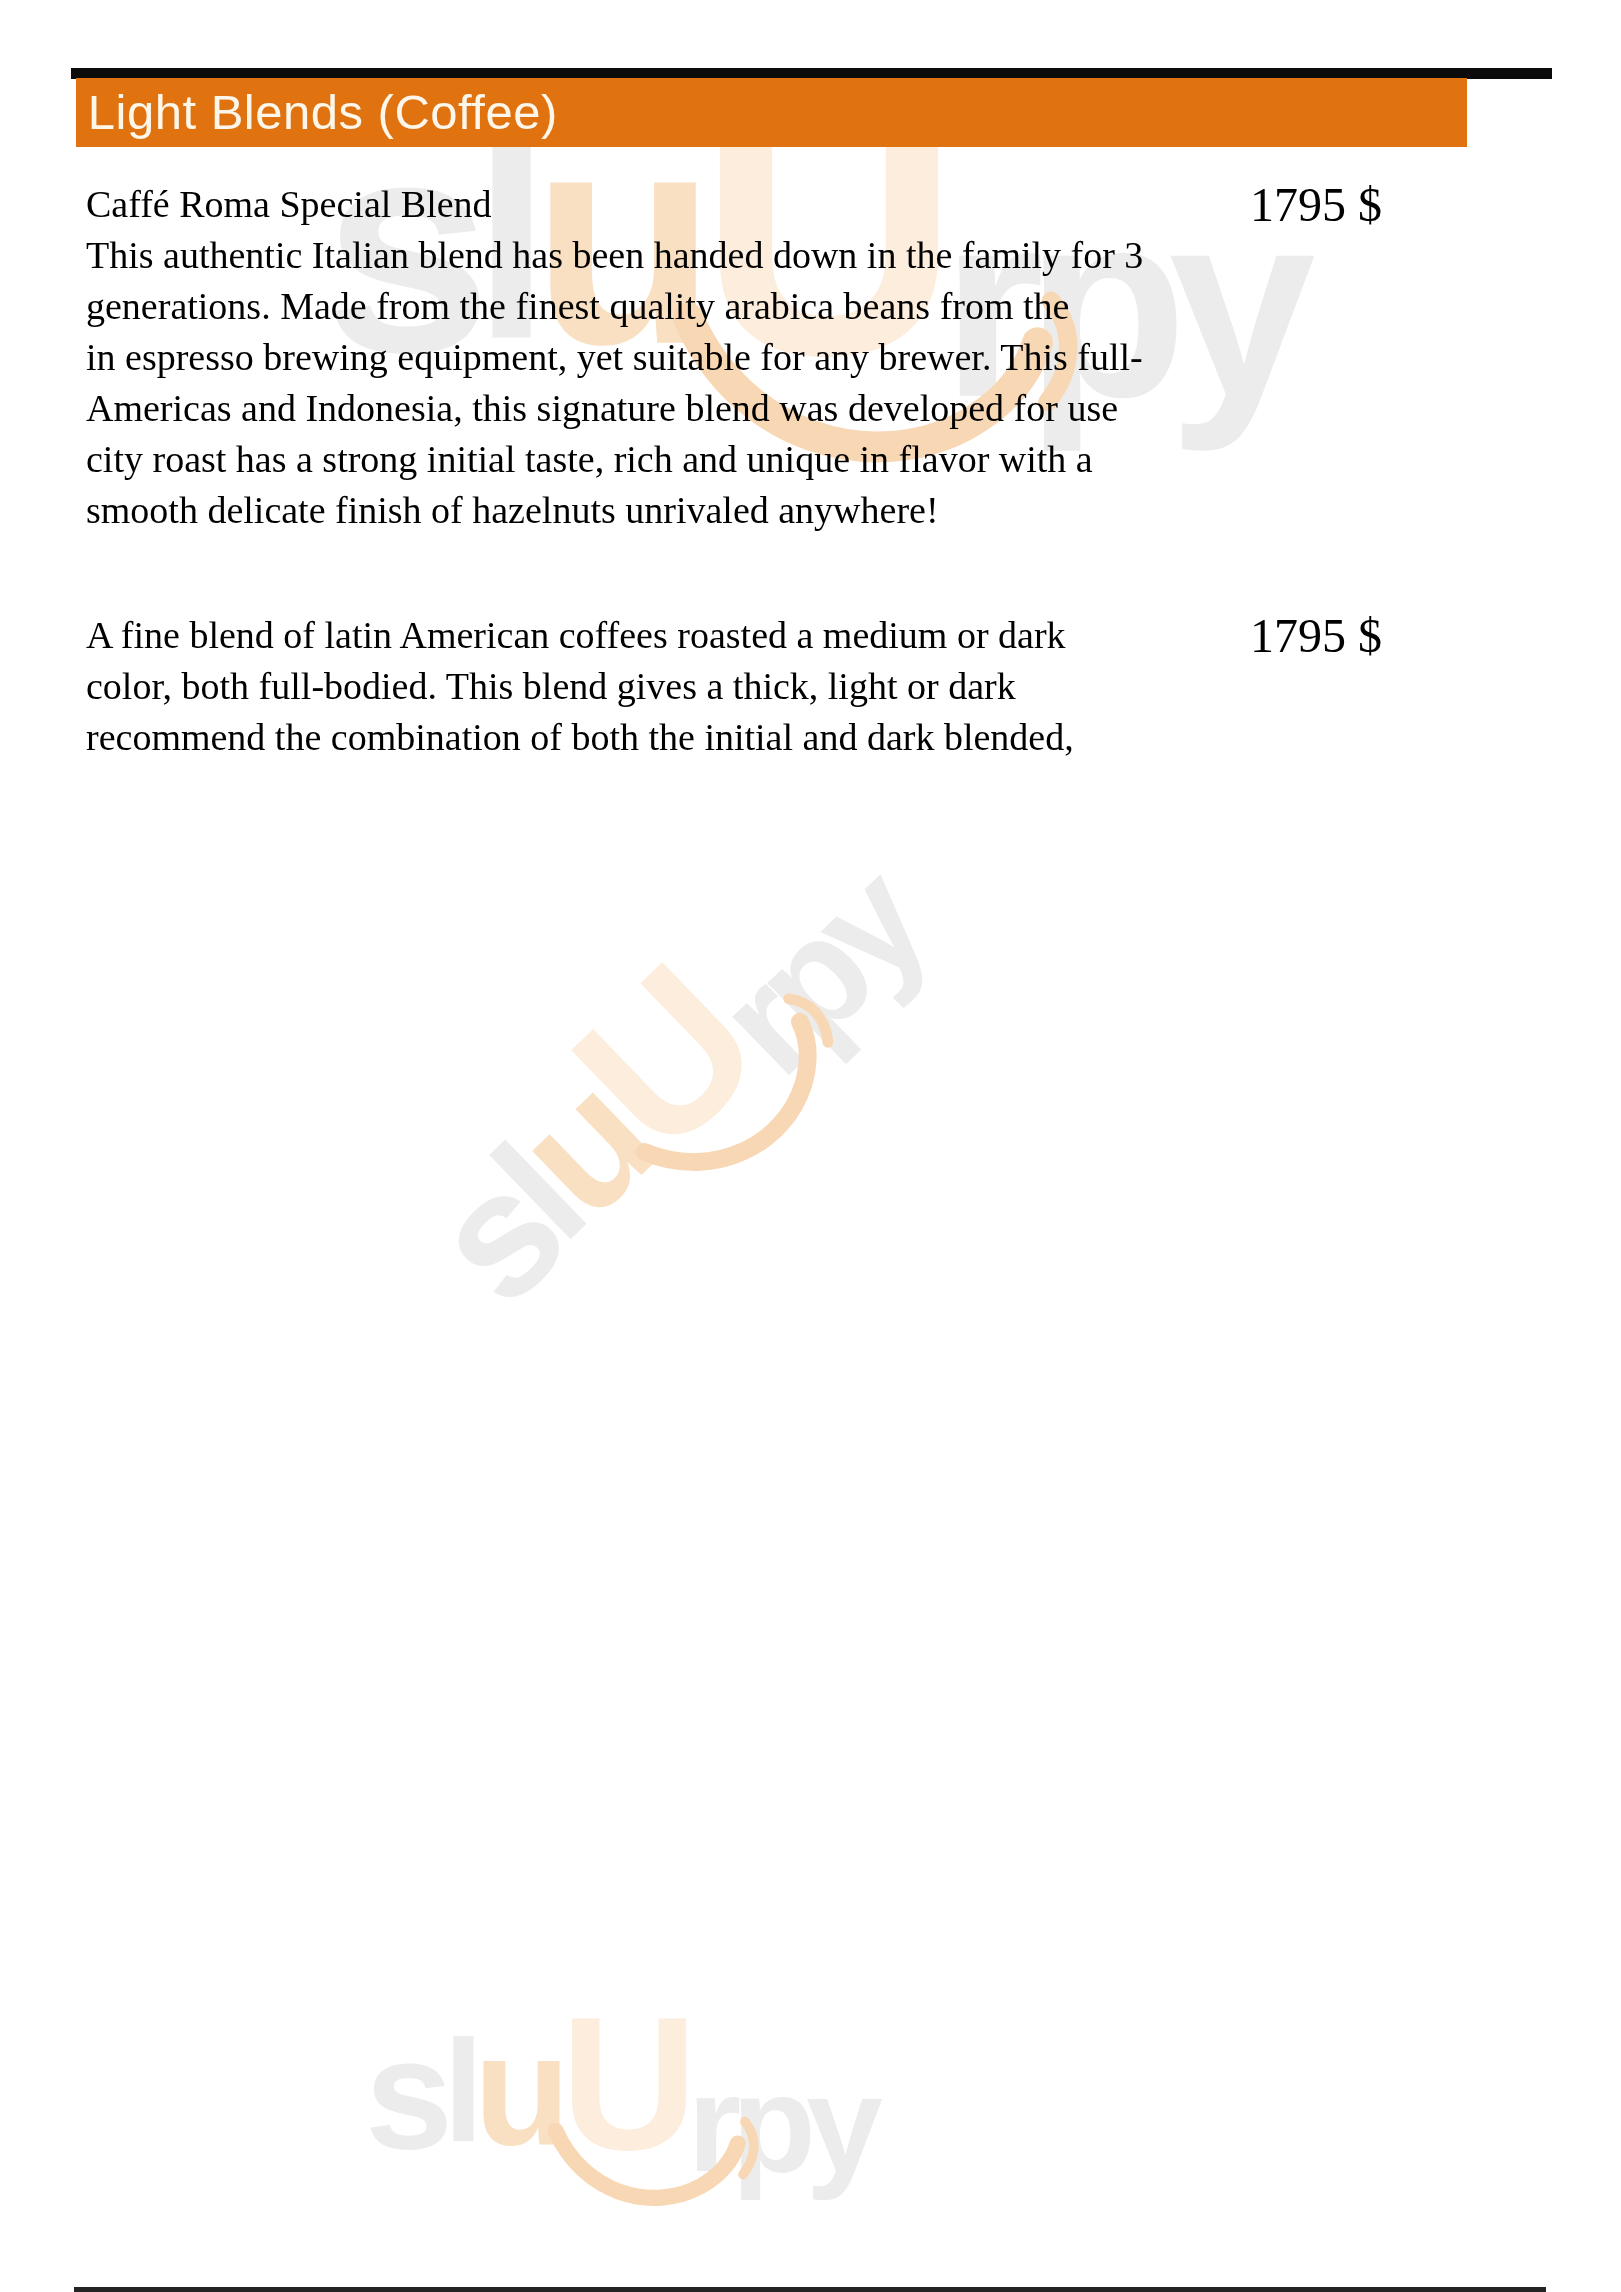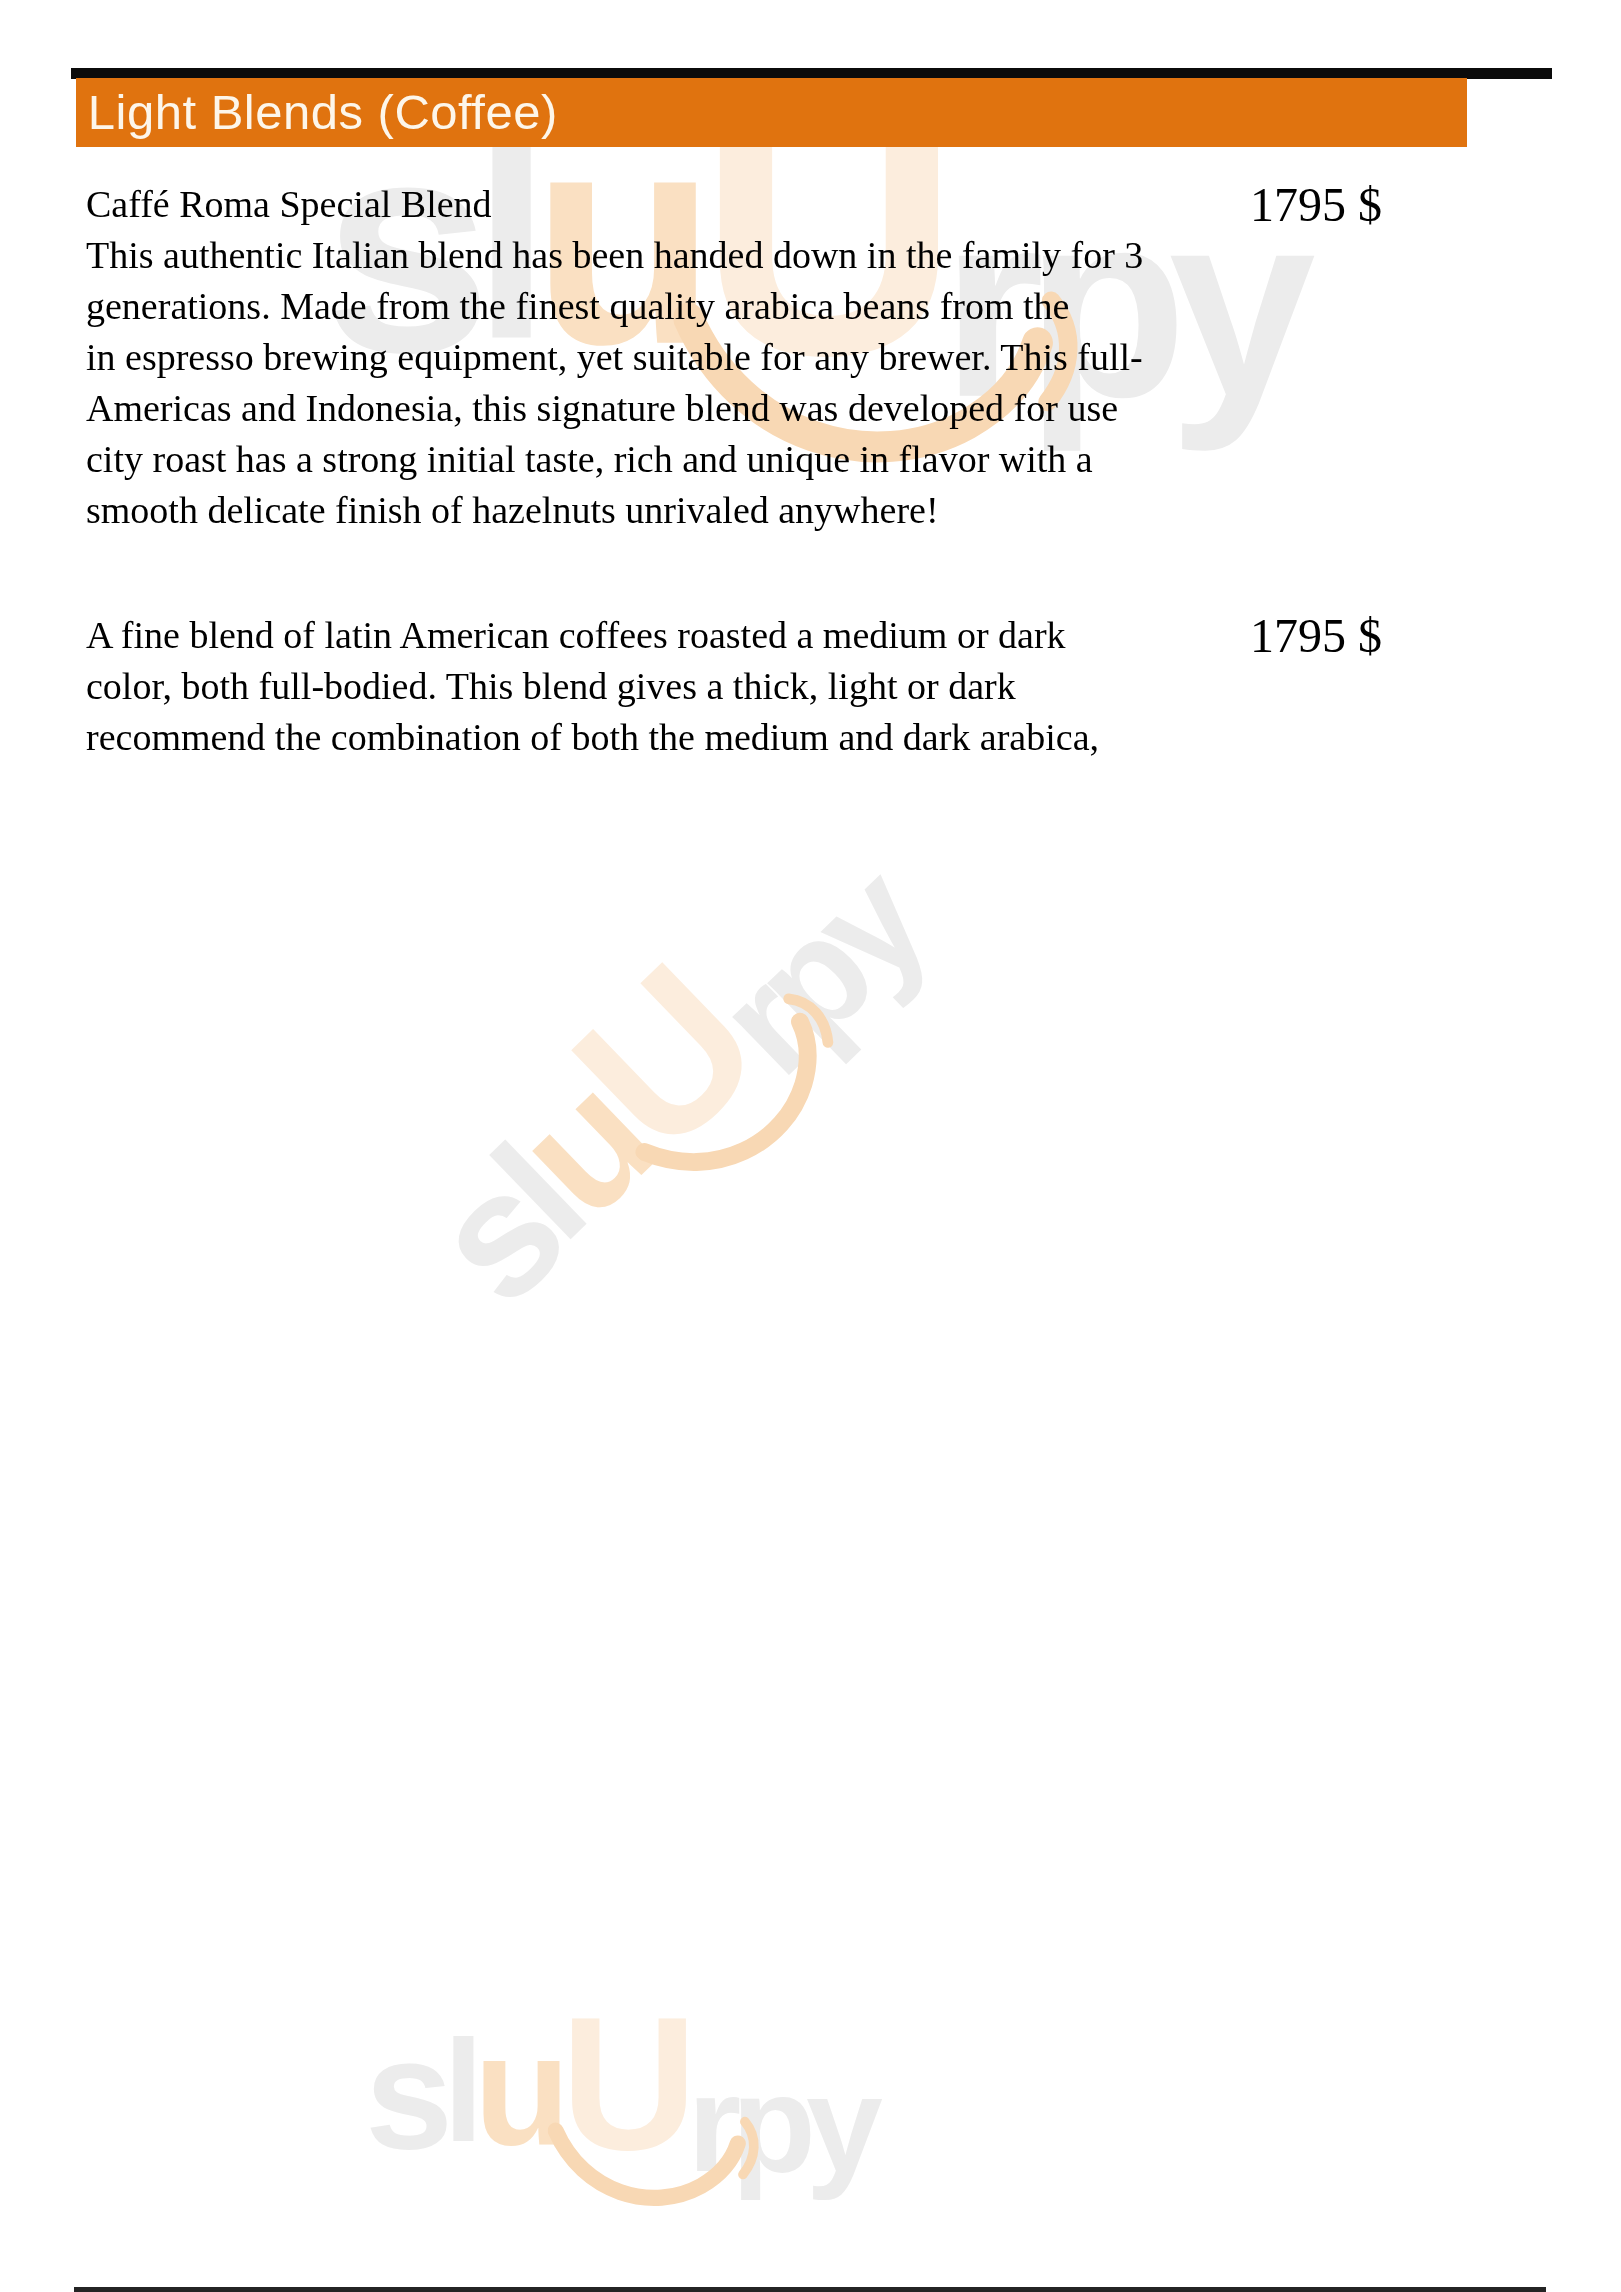--- a/index.html
+++ b/index.html
@@ -128,20 +128,20 @@
           <div class="desc-line">city roast has a strong initial taste, rich and unique in flavor with a</div>
           <div class="desc-line">smooth delicate finish of hazelnuts unrivaled anywhere!</div>
         </div>
   </div>
 
   <div class="menu-item">
     <div class="item-price">1795 $</div>
     <div class="item-desc">
           <div class="desc-line">A fine blend of latin American coffees roasted a medium or dark</div>
           <div class="desc-line">color, both full-bodied. This blend gives a thick, light or dark</div>
-          <div class="desc-line">recommend the combination of both the medium and dark arabica,</div>
+          <div class="desc-line">recommend the combination of both the initial and dark blended,</div>
         </div>
   </div>
 </div>
 
   <div class="bottom-rule"></div>
 </div>
 
 
 </body></html>

